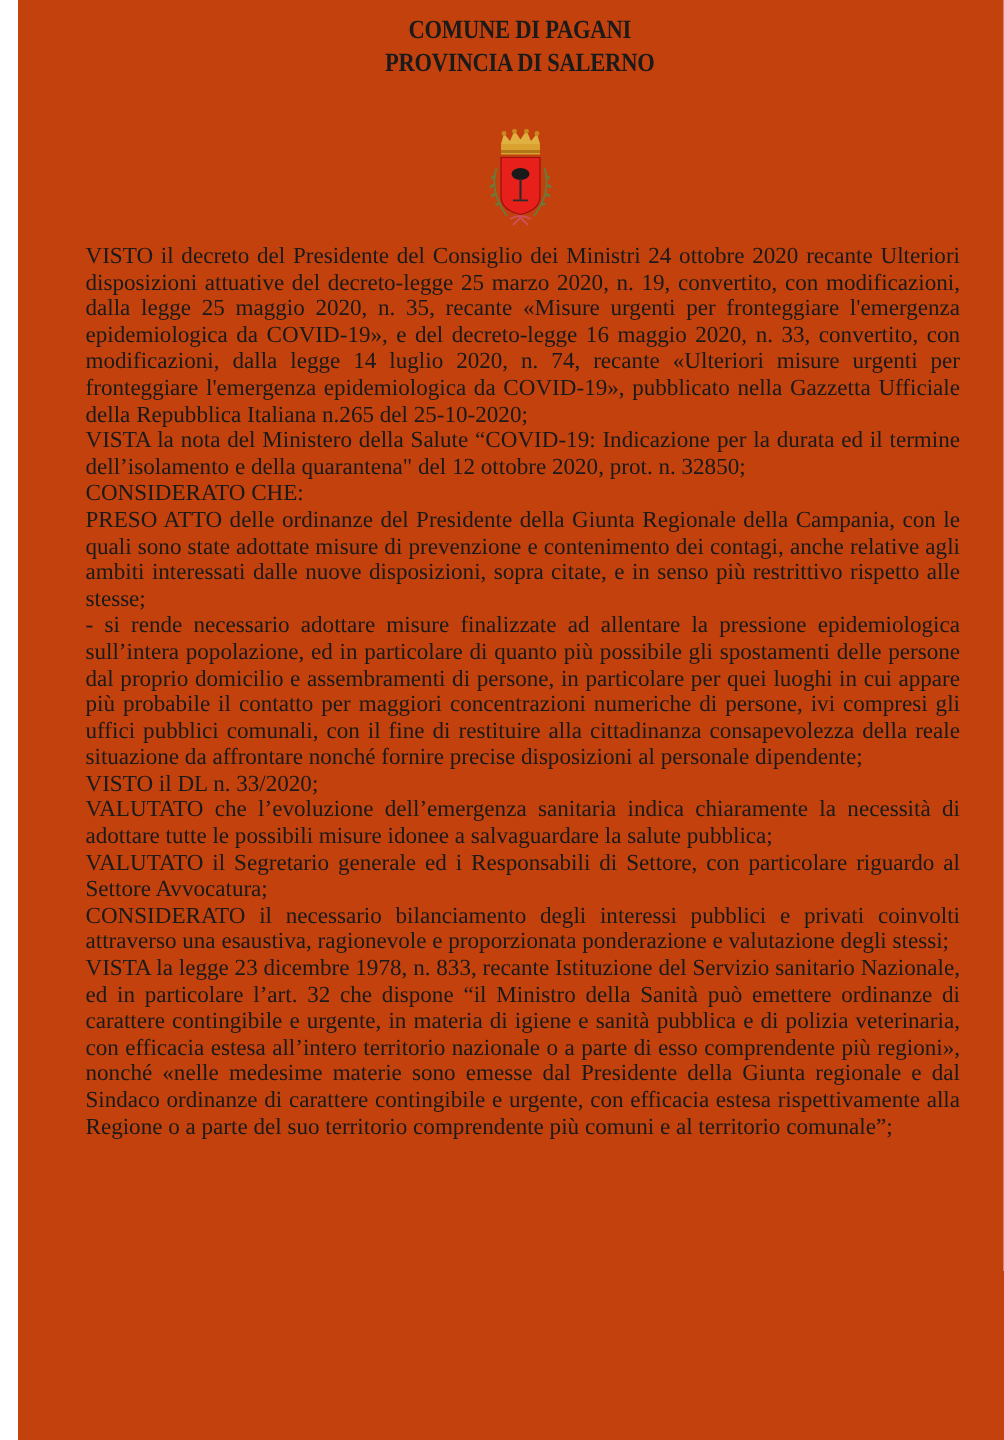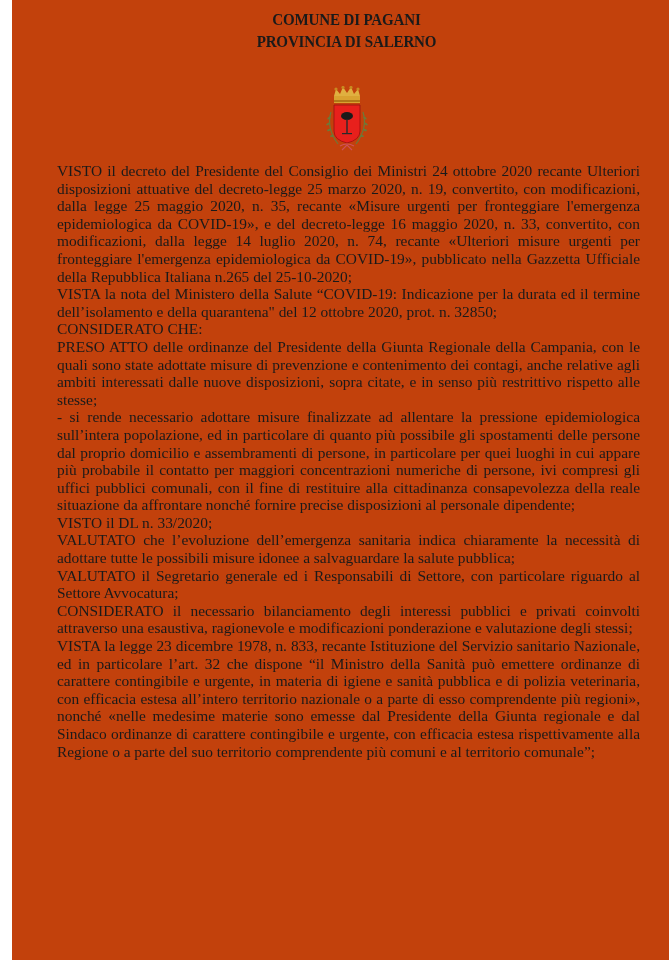--- a/index.html
+++ b/index.html
@@ -76,16 +76,16 @@
 
   <div class="body-text" id="body-text">
       <p><span class="kw">VISTO</span><span> il decreto del Presidente del Consiglio dei Ministri 24 ottobre 2020 recante Ulteriori disposizioni attuative del decreto-legge 25 marzo 2020, n. 19, convertito, con modificazioni, dalla legge 25 maggio 2020, n. 35, recante «Misure urgenti per fronteggiare l'emergenza epidemiologica da COVID-19», e del decreto-legge 16 maggio 2020, n. 33, convertito, con modificazioni, dalla legge 14 luglio 2020, n. 74, recante «Ulteriori misure urgenti per fronteggiare l'emergenza epidemiologica da COVID-19», pubblicato nella Gazzetta Ufficiale della Repubblica Italiana n.265 del 25-10-2020;</span></p>
       <p><span class="kw">VISTA</span><span> la nota del Ministero della Salute “COVID-19: Indicazione per la durata ed il termine dell’isolamento e della quarantena" del 12 ottobre 2020, prot. n. 32850;</span></p>
       <p><span class="kw">CONSIDERATO CHE:</span><span></span></p>
       <p><span class="kw">PRESO ATTO</span><span> delle ordinanze del Presidente della Giunta Regionale della Campania, con le quali sono state adottate misure di prevenzione e contenimento dei contagi, anche relative agli ambiti interessati dalle nuove disposizioni, sopra citate, e in senso più restrittivo rispetto alle stesse;</span></p>
       <p><span> - si rende necessario adottare misure finalizzate ad allentare la pressione epidemiologica sull’intera popolazione, ed in particolare di quanto più possibile gli spostamenti delle persone dal proprio domicilio e assembramenti di persone, in particolare per quei luoghi in cui appare più probabile il contatto per maggiori concentrazioni numeriche di persone, ivi compresi gli uffici pubblici comunali, con il fine di restituire alla cittadinanza consapevolezza della reale situazione da affrontare nonché fornire precise disposizioni al personale dipendente;</span></p>
       <p><span class="kw">VISTO</span><span> il DL n. 33/2020;</span></p>
       <p><span class="kw">VALUTATO</span><span> che l’evoluzione dell’emergenza sanitaria indica chiaramente la necessità di adottare tutte le possibili misure idonee a salvaguardare la salute pubblica;</span></p>
       <p><span class="kw">VALUTATO</span><span> il Segretario generale ed i Responsabili di Settore, con particolare riguardo al Settore Avvocatura;</span></p>
-      <p><span class="kw">CONSIDERATO</span><span> il necessario bilanciamento degli interessi pubblici e privati coinvolti attraverso una esaustiva, ragionevole e modificazioni ponderazione e valutazione degli stessi;</span></p>
+      <p><span class="kw">CONSIDERATO</span><span> il necessario bilanciamento degli interessi pubblici e privati coinvolti attraverso una esaustiva, ragionevole e proporzionata ponderazione e valutazione degli stessi;</span></p>
       <p><span class="kw"> VISTA</span><span> la legge 23 dicembre 1978, n. 833, recante Istituzione del Servizio sanitario Nazionale, ed in particolare l’art. 32 che dispone “il Ministro della Sanità può emettere ordinanze di carattere contingibile e urgente, in materia di igiene e sanità pubblica e di polizia veterinaria, con efficacia estesa all’intero territorio nazionale o a parte di esso comprendente più regioni», nonché «nelle medesime materie sono emesse dal Presidente della Giunta regionale e dal Sindaco ordinanze di carattere contingibile e urgente, con efficacia estesa rispettivamente alla Regione o a parte del suo territorio comprendente più comuni e al territorio comunale”;</span></p>
     </div>
 </div>
 
 </body></html>

